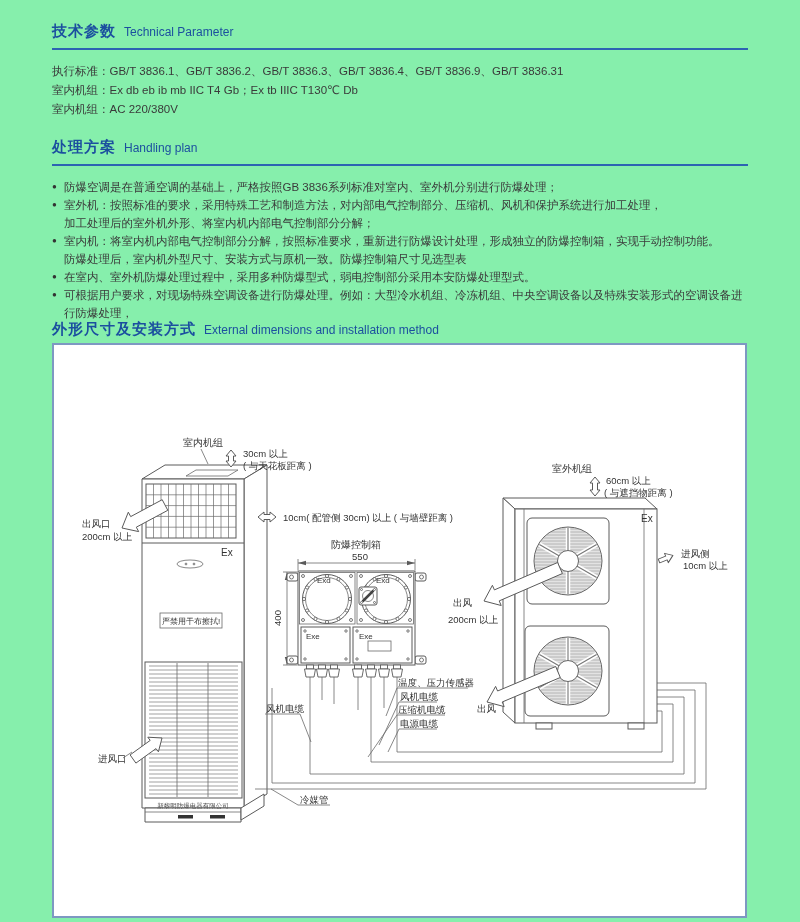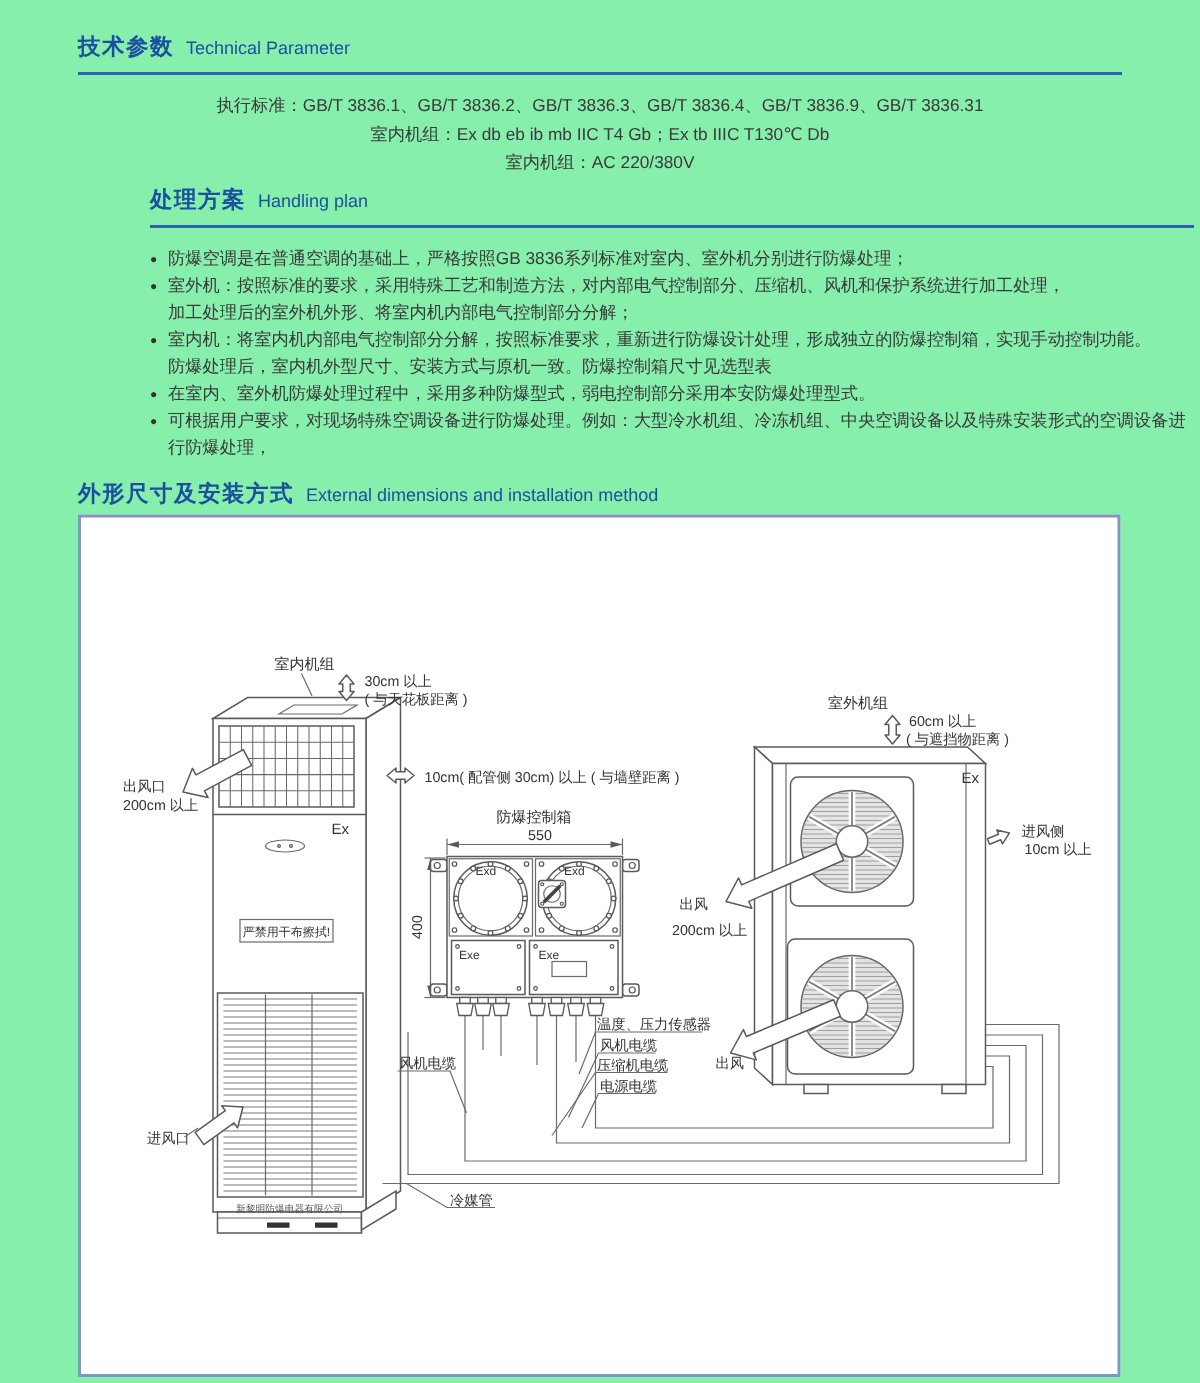--- a/index.html
+++ b/index.html
@@ -5,21 +5,21 @@
   * { margin:0; padding:0; box-sizing:border-box; }
   body { background:#fff; }
   .page { position:relative; width:800px; height:922px; background:#86efac; overflow:hidden;
           font-family:"Liberation Sans","DejaVu Sans",sans-serif; color:#3a3a3a; }
   .sec { position:absolute; left:52px; width:696px; }
   .heading { display:flex; align-items:baseline; gap:8px;
              border-bottom:2px solid #2d63b2; padding-bottom:7px; }
   .heading .zh { font-size:15px; font-weight:bold; color:#1b4f9f; letter-spacing:1px; }
   .heading .en { font-size:12px; font-weight:normal; color:#1b4f9f; }
   .heading.nounder { border-bottom:none; padding-bottom:0; }
-  .params { margin-top:12px;text-align:center; }
+  .params { margin-top:12px; }
   .param-line { font-size:11.5px; line-height:19px; color:#3a3a3a; }
   .bullets { margin-top:12px; }
   .b-line { display:flex; font-size:11.5px; line-height:18px; color:#3a3a3a; }
   .b-line .mk { width:12px; flex:0 0 12px; font-size:8px; line-height:18px; color:#333; }
   .diagram-box { position:absolute; left:52px; top:343px; width:695px; height:575px;
                  border:2px solid #7e98c2; background:#fff; }
   svg.overlay { position:absolute; left:0; top:0; width:800px; height:922px; }
   svg .ln   { fill:none; stroke:#5a5a5a; stroke-width:1; }
   svg .lnt  { fill:none; stroke:#6a6a6a; stroke-width:0.8; }
   svg .fw   { fill:#fff; stroke:#5a5a5a; stroke-width:1; }
@@ -43,21 +43,21 @@
       <span class="zh">技术参数</span>
       <span class="en">Technical Parameter</span>
     </div>
     <div class="params">
       <div class="param-line"><span>执行标准：</span><span>GB/T 3836.1、GB/T 3836.2、GB/T 3836.3、GB/T 3836.4、GB/T 3836.9、GB/T 3836.31</span></div>
       <div class="param-line"><span>室内机组：</span><span>Ex db eb ib mb IIC T4 Gb；Ex tb IIIC T130℃ Db</span></div>
       <div class="param-line"><span>室内机组：</span><span>AC 220/380V</span></div>
     </div>
   </div>
 
-  <div class="sec" style="top:124px;margin-left:48px;">
+  <div class="sec" style="top:138px;">
     <div class="heading">
       <span class="zh">处理方案</span>
       <span class="en">Handling plan</span>
     </div>
     <div class="bullets">
       <div class="b-line">
           <span class="mk">●</span>
           <span>防爆空调是在普通空调的基础上，严格按照GB 3836系列标准对室内、室外机分别进行防爆处理；</span>
         </div>
       <div class="b-line">

